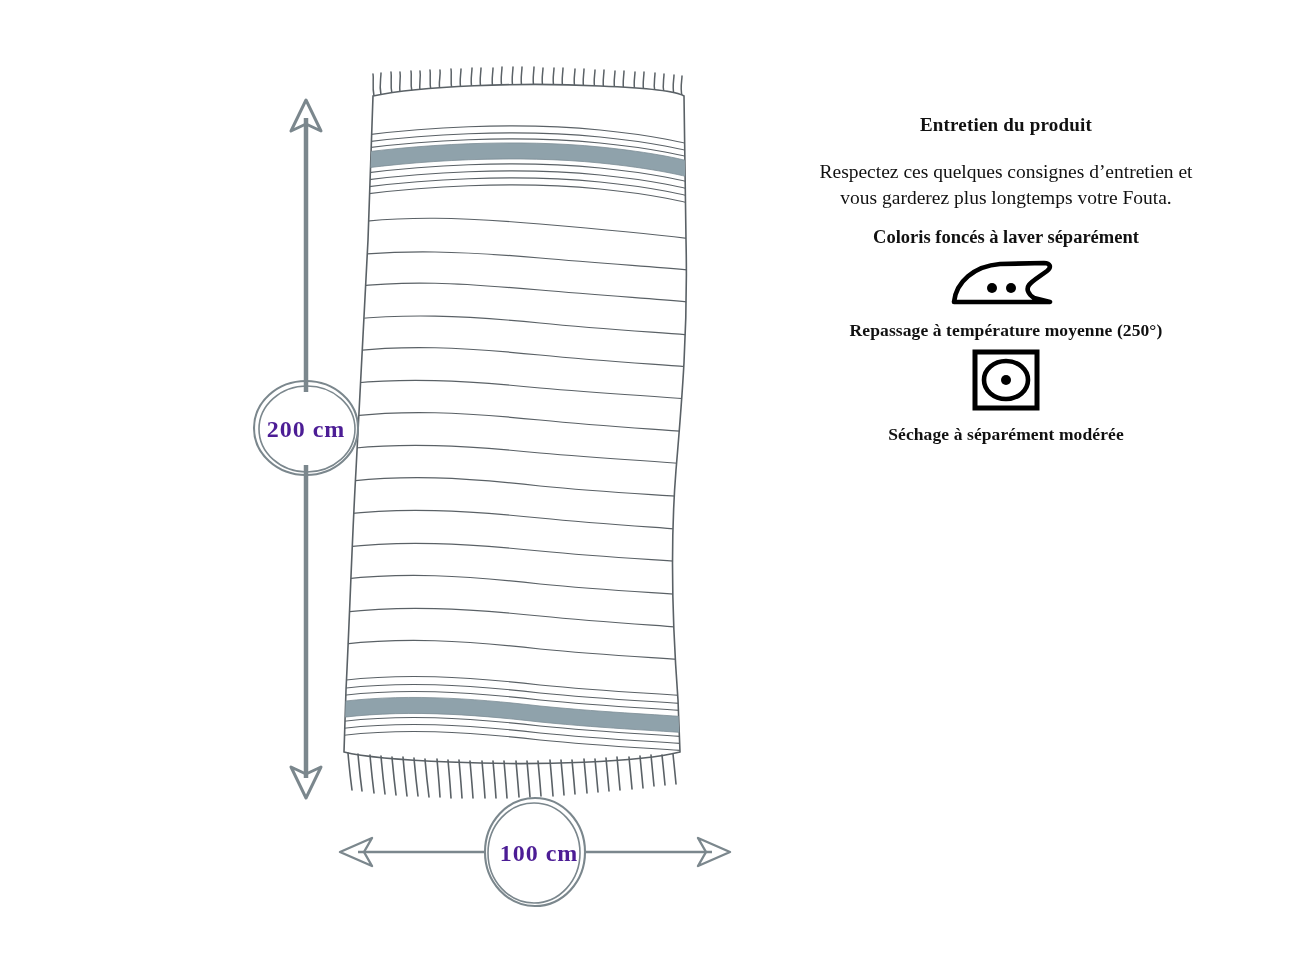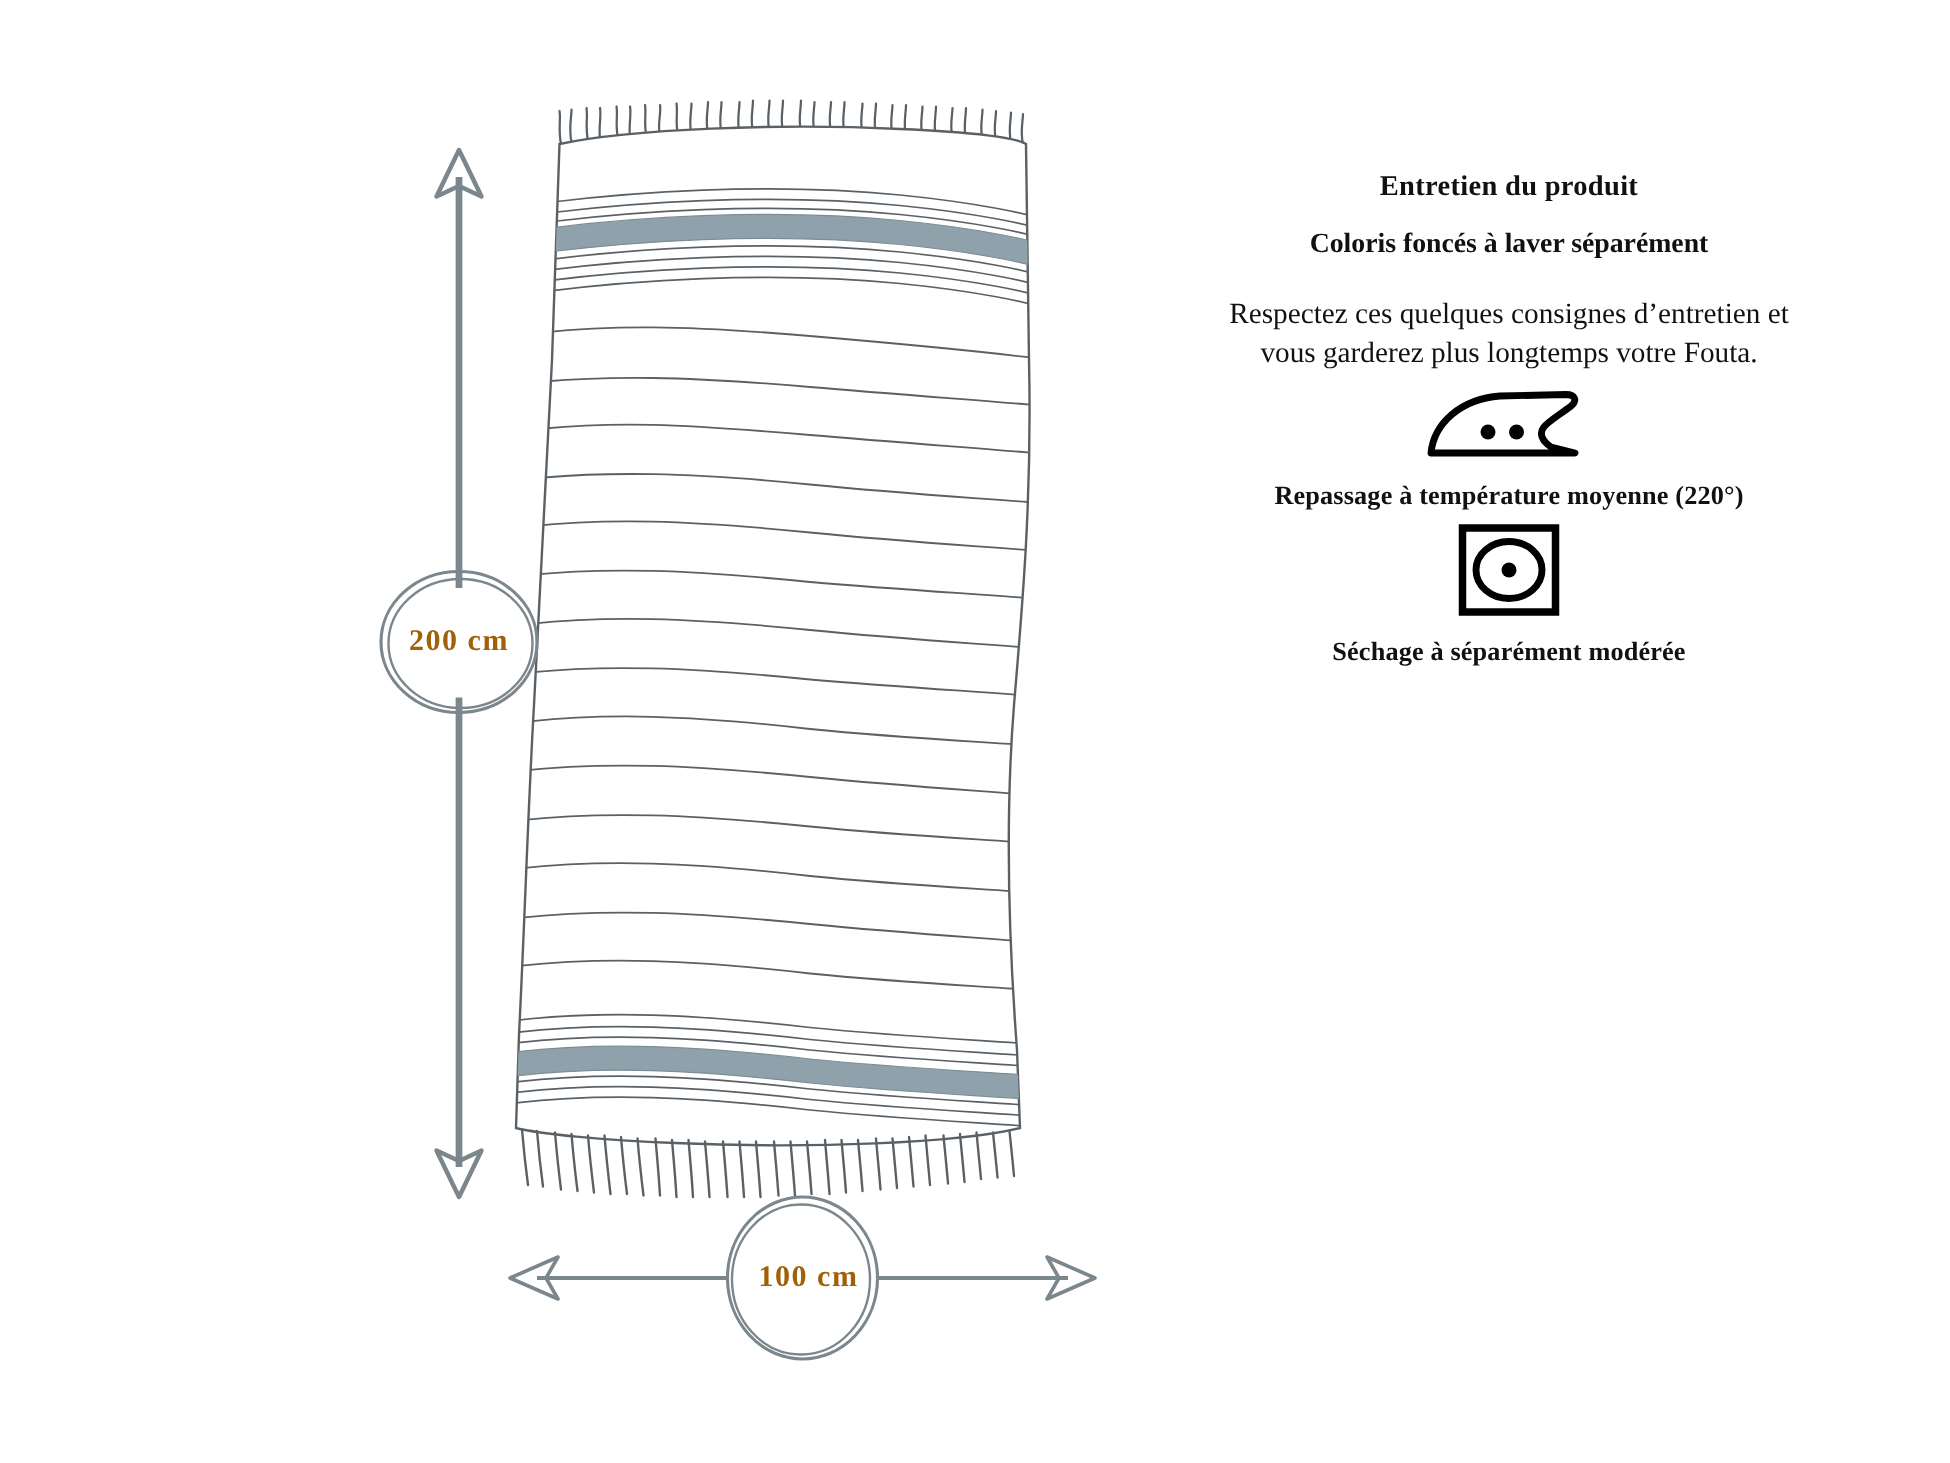--- a/index.html
+++ b/index.html
@@ -29,22 +29,22 @@
   }
   #illustration svg {
     display: block;
   }
 
   
   .dim-label {
     position: absolute;
     font-family: "Liberation Serif", "DejaVu Serif", serif;
     font-weight: bold;
-    font-size: 20px;
-    color: #a16207;
+    font-size: 24px;
+    color: #4c1d95;
     letter-spacing: 1px;
     white-space: nowrap;
     text-align: center;
   }
   #dim-vertical-label {
     left: 256px;
     top: 416px;
     width: 100px;
   }
   #dim-horizontal-label {
@@ -288,37 +288,37 @@
     </svg>
 
     <div class="dim-label" id="dim-vertical-label">200 cm</div>
     <div class="dim-label" id="dim-horizontal-label">100 cm</div>
   </div>
 
   <div id="care-panel">
 
     <h1 id="care-title">Entretien du produit</h1>
 
-    <p id="care-warning">Coloris foncés à laver séparément</p>
-
     <p id="care-intro">
       <span>Respectez ces quelques consignes d’entretien et</span><br>
       <span>vous garderez plus longtemps votre Fouta.</span>
     </p>
+
+    <p id="care-warning">Coloris foncés à laver séparément</p>
 
 
 
     <div class="symbol-block" id="sym-iron">
       <svg class="symbol-art" width="120" height="50" viewBox="0 0 120 50">
         <path d="M8,44 C 10,24 28,8 54,6 L 98,5 C 104,5 106,9 101,13
                  C 93,19 86,23 83,27 C 80,31 82,36 88,40 L 104,44 Z" fill="#ffffff" stroke="#000000" stroke-width="4.6" stroke-linejoin="round"></path>
         <circle cx="46" cy="30" r="5" fill="#000000"></circle>
         <circle cx="65" cy="30" r="5" fill="#000000"></circle>
       </svg>
-      <div class="symbol-caption">Repassage à température moyenne (220°)</div>
+      <div class="symbol-caption">Repassage à température moyenne (250°)</div>
     </div>
 
 
     <div class="symbol-block" id="sym-dry">
       <svg class="symbol-art" width="74" height="66" viewBox="0 0 74 66">
         <rect x="6" y="5" width="62" height="56" fill="#ffffff" stroke="#000000" stroke-width="5"></rect>
         <ellipse cx="37" cy="33" rx="22" ry="19" fill="#ffffff" stroke="#000000" stroke-width="4.6"></ellipse>
         <circle cx="37" cy="33" r="5" fill="#000000"></circle>
       </svg>
       <div class="symbol-caption">Séchage à séparément modérée</div>

